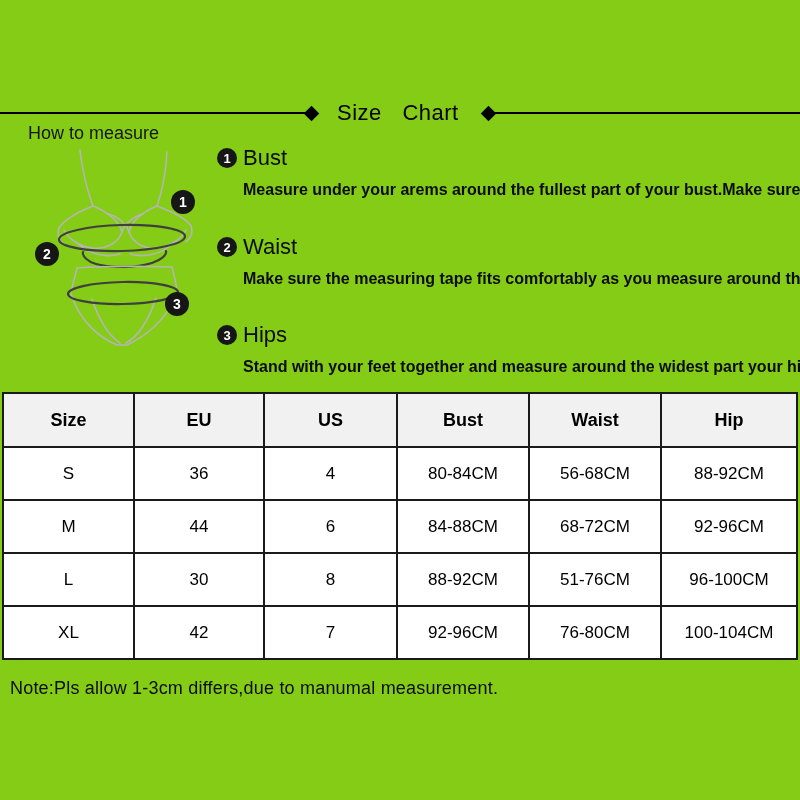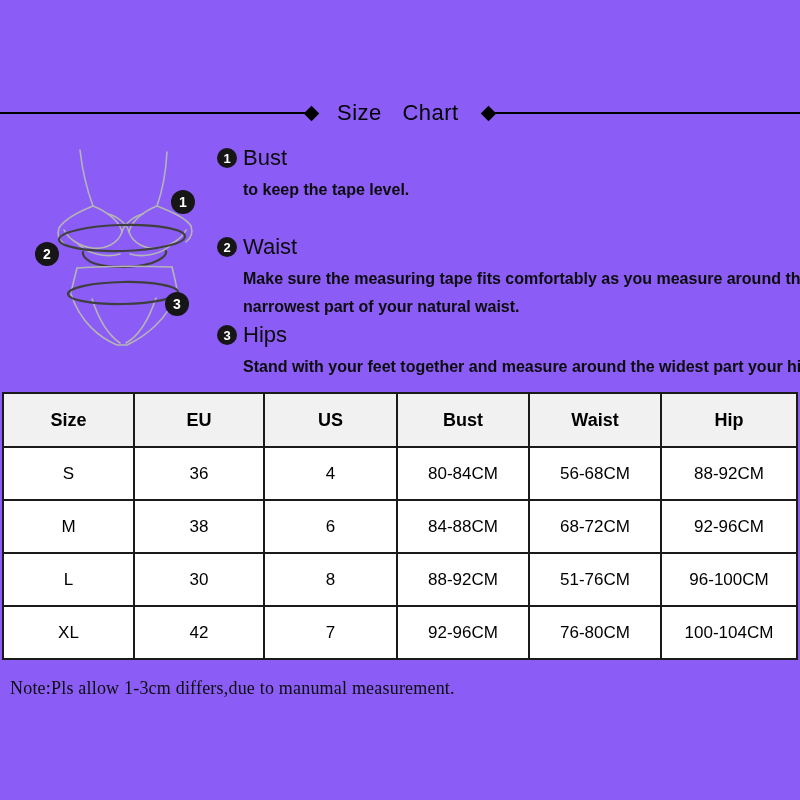--- a/index.html
+++ b/index.html
@@ -4,21 +4,21 @@
 <style>
   * { margin: 0; padding: 0; box-sizing: border-box; }
   html, body { background: #ffffff; }
   body {
     width: 800px; height: 800px;
     font-family: "Liberation Sans", "DejaVu Sans", sans-serif;
     color: #111;
     position: relative;
     overflow: hidden;
   }
-  .page { position: absolute; inset: 0; background: #8b5cf6; }
+  .page { position: absolute; inset: 0; background: #84cc16; }
 
   
   .title-row {
     position: absolute; top: 99px; left: 0; width: 800px; height: 28px;
     display: flex; align-items: center;
   }
   .rule { height: 2px; background: #000; flex: 0 0 auto; }
   .rule.left  { width: 306px; }
   .rule.right { flex: 1 1 auto; }
   .diamond {
@@ -79,36 +79,37 @@
     overflow: hidden;
   }
   .size-table th {
     height: 54px; background: #f1f1f1; font-size: 18px; font-weight: bold; color: #000;
   }
   .size-table td { height: 53px; font-size: 17px; font-weight: 400; color: #000; background: #fff; }
 
   
   .note {
     position: absolute; left: 10px; top: 678px;
-    font-size: 18px; font-weight: 500; color: #0c0c0c; letter-spacing: 0.2px; font-family: Liberation Serif, serif;
+    font-size: 18px; font-weight: 500; color: #0c0c0c; letter-spacing: 0.2px;
   }
 </style>
 </head>
 <body>
 
 <div class="page">
 
   <div class="title-row">
     <div class="rule left"></div>
     <span class="diamond"></span>
     <div class="page-title">Size Chart</div>
     <span class="diamond"></span>
     <div class="rule right"></div>
   </div>
 
+  <div class="howto">How to measure</div>
 
   <div class="diagram">
     <svg width="200" height="205" viewBox="0 0 190 205" fill="none" stroke-linecap="round" stroke-linejoin="round">
 
       <g stroke="#b5b5b5" stroke-width="1.6">
         <path d="M50,2 C52,20 57,42 63,58"></path>
         <path d="M137,4 C136,22 132,44 127,58"></path>
 
         <path d="M63,58 C48,64 34,72 29,80 C27,86 29,92 34,96"></path>
         <path d="M127,58 C142,64 156,70 161,78 C163,84 161,90 156,94"></path>
@@ -143,32 +144,31 @@
   </div>
 
   <div class="sections">
 
     <div class="sec s1">
       <div class="sec-head">
         <span class="marker">1</span>
         <span class="sec-title">Bust</span>
       </div>
       <div class="sec-body">
-        <div>to keep the tape level.</div>
+        <div>Measure under your arems around the fullest part of your bust.Make sure</div>
       </div>
     </div>
 
     <div class="sec s2">
       <div class="sec-head">
         <span class="marker">2</span>
         <span class="sec-title">Waist</span>
       </div>
       <div class="sec-body">
         <div>Make sure the measuring tape fits comfortably as you measure around the</div>
-        <div>narrowest part of your natural waist.</div>
       </div>
     </div>
 
     <div class="sec s3">
       <div class="sec-head">
         <span class="marker">3</span>
         <span class="sec-title">Hips</span>
       </div>
       <div class="sec-body">
         <div>Stand with your feet together and measure around the widest part your hips.</div>
@@ -200,21 +200,21 @@
       <tr>
         <td>S</td>
         <td>36</td>
         <td>4</td>
         <td>80-84CM</td>
         <td>56-68CM</td>
         <td>88-92CM</td>
       </tr>
       <tr>
         <td>M</td>
-        <td>38</td>
+        <td>44</td>
         <td>6</td>
         <td>84-88CM</td>
         <td>68-72CM</td>
         <td>92-96CM</td>
       </tr>
       <tr>
         <td>L</td>
         <td>30</td>
         <td>8</td>
         <td>88-92CM</td>

